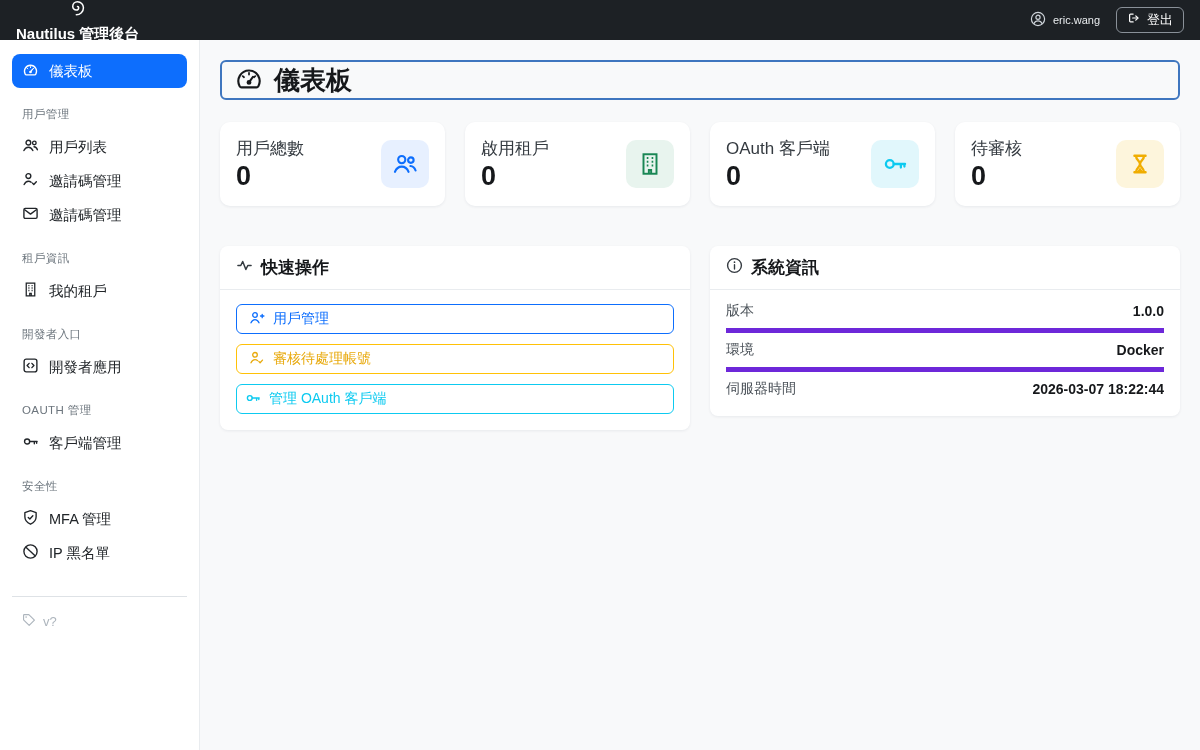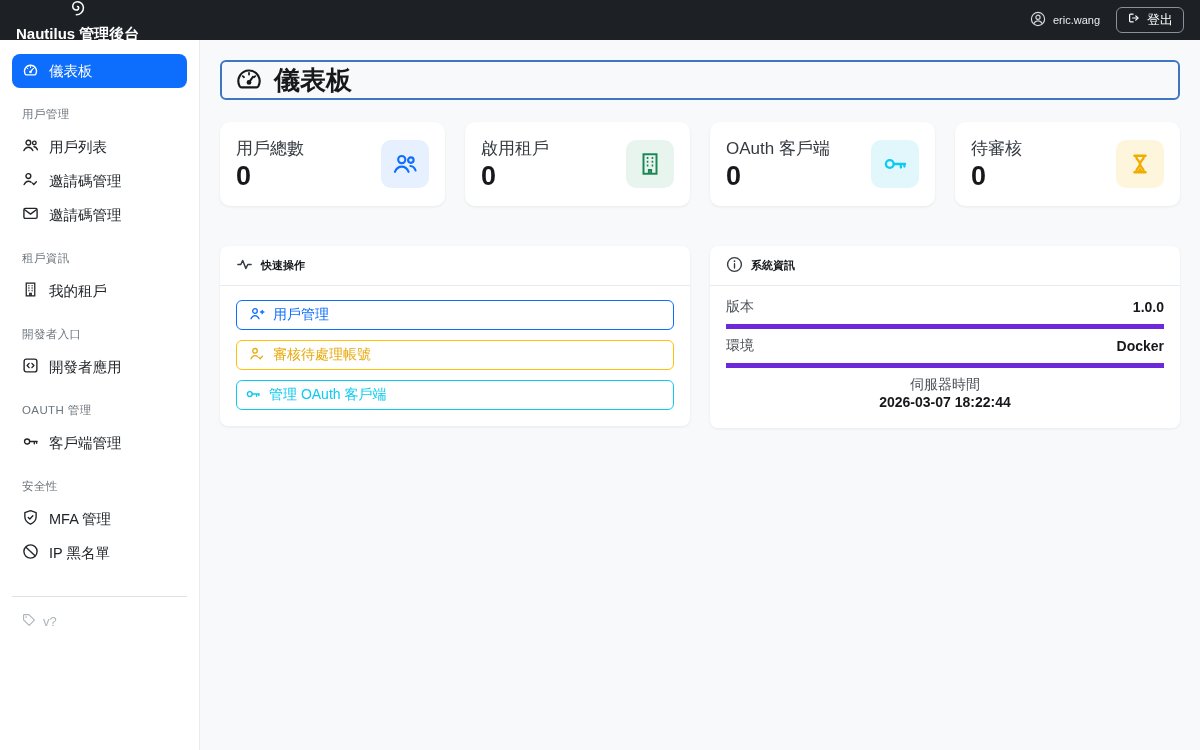--- a/index.html
+++ b/index.html
@@ -40,35 +40,35 @@
   .stat-value { font-size:27px; font-weight:600; color:#16181b; margin-top:2px; line-height:1.1; }
   .chip { width:48px; height:48px; border-radius:10px; display:flex; align-items:center; justify-content:center; }
   .chip-blue  { background:#e7f0ff; color:#0d6efd; }
   .chip-green { background:#e8f4ee; color:#198754; }
   .chip-cyan  { background:#e1f7fc; color:#0dcaf0; }
   .chip-amber { background:#fdf5dc; color:#f0ad00; }
 
   .panel-row { display:grid; grid-template-columns:1fr 1fr; gap:20px; margin-top:40px; align-items:start; }
   .panel { background:#fff; border-radius:8px; box-shadow:0 1px 3px rgba(20,30,50,.07); }
   .panel-header { display:flex; align-items:center; gap:8px; padding:10px 16px;
-    border-bottom:1px solid #e9ecef; font-size:11px; font-weight:bold; color:#16181b; }
+    border-bottom:1px solid #e9ecef; font-size:17px; font-weight:bold; color:#16181b; }
   .panel-body { padding:14px 16px; }
 
   .qa-btn { display:flex; align-items:center; gap:8px; width:100%; background:#fff;
     border-radius:6px; padding:5px 12px; height:30px; font-size:14px; margin-bottom:10px;
     cursor:pointer; text-align:left; font-family:inherit; }
   .qa-btn:last-child { margin-bottom:2px; }
   .qa-blue  { border:1px solid #0d6efd; color:#0d6efd; }
   .qa-amber { border:1px solid #ffc107; color:#e8a90b; }
   .qa-cyan  { border:1px solid #0dcaf0; color:#0dcaf0;padding-left:8px; }
 
   .info-body { padding:4px 16px 10px; }
   .info-row { display:flex; align-items:center; justify-content:space-between; padding:8px 0;
     border-bottom:5px solid #6d28d9; font-size:14px; }
-  .info-row:last-child { border-bottom:none;flex-direction:column; }
+  .info-row:last-child { border-bottom:none; }
   .info-label { color:#495057; }
   .info-value { color:#16181b; font-weight:600; }
 </style>
 </head>
 <body>
 
 <header class="topbar">
   <div class="brand">
     <span>
       <svg width="19" height="19" viewBox="0 0 24 24" fill="none" stroke="#fff" stroke-width="1.9" stroke-linecap="round">

